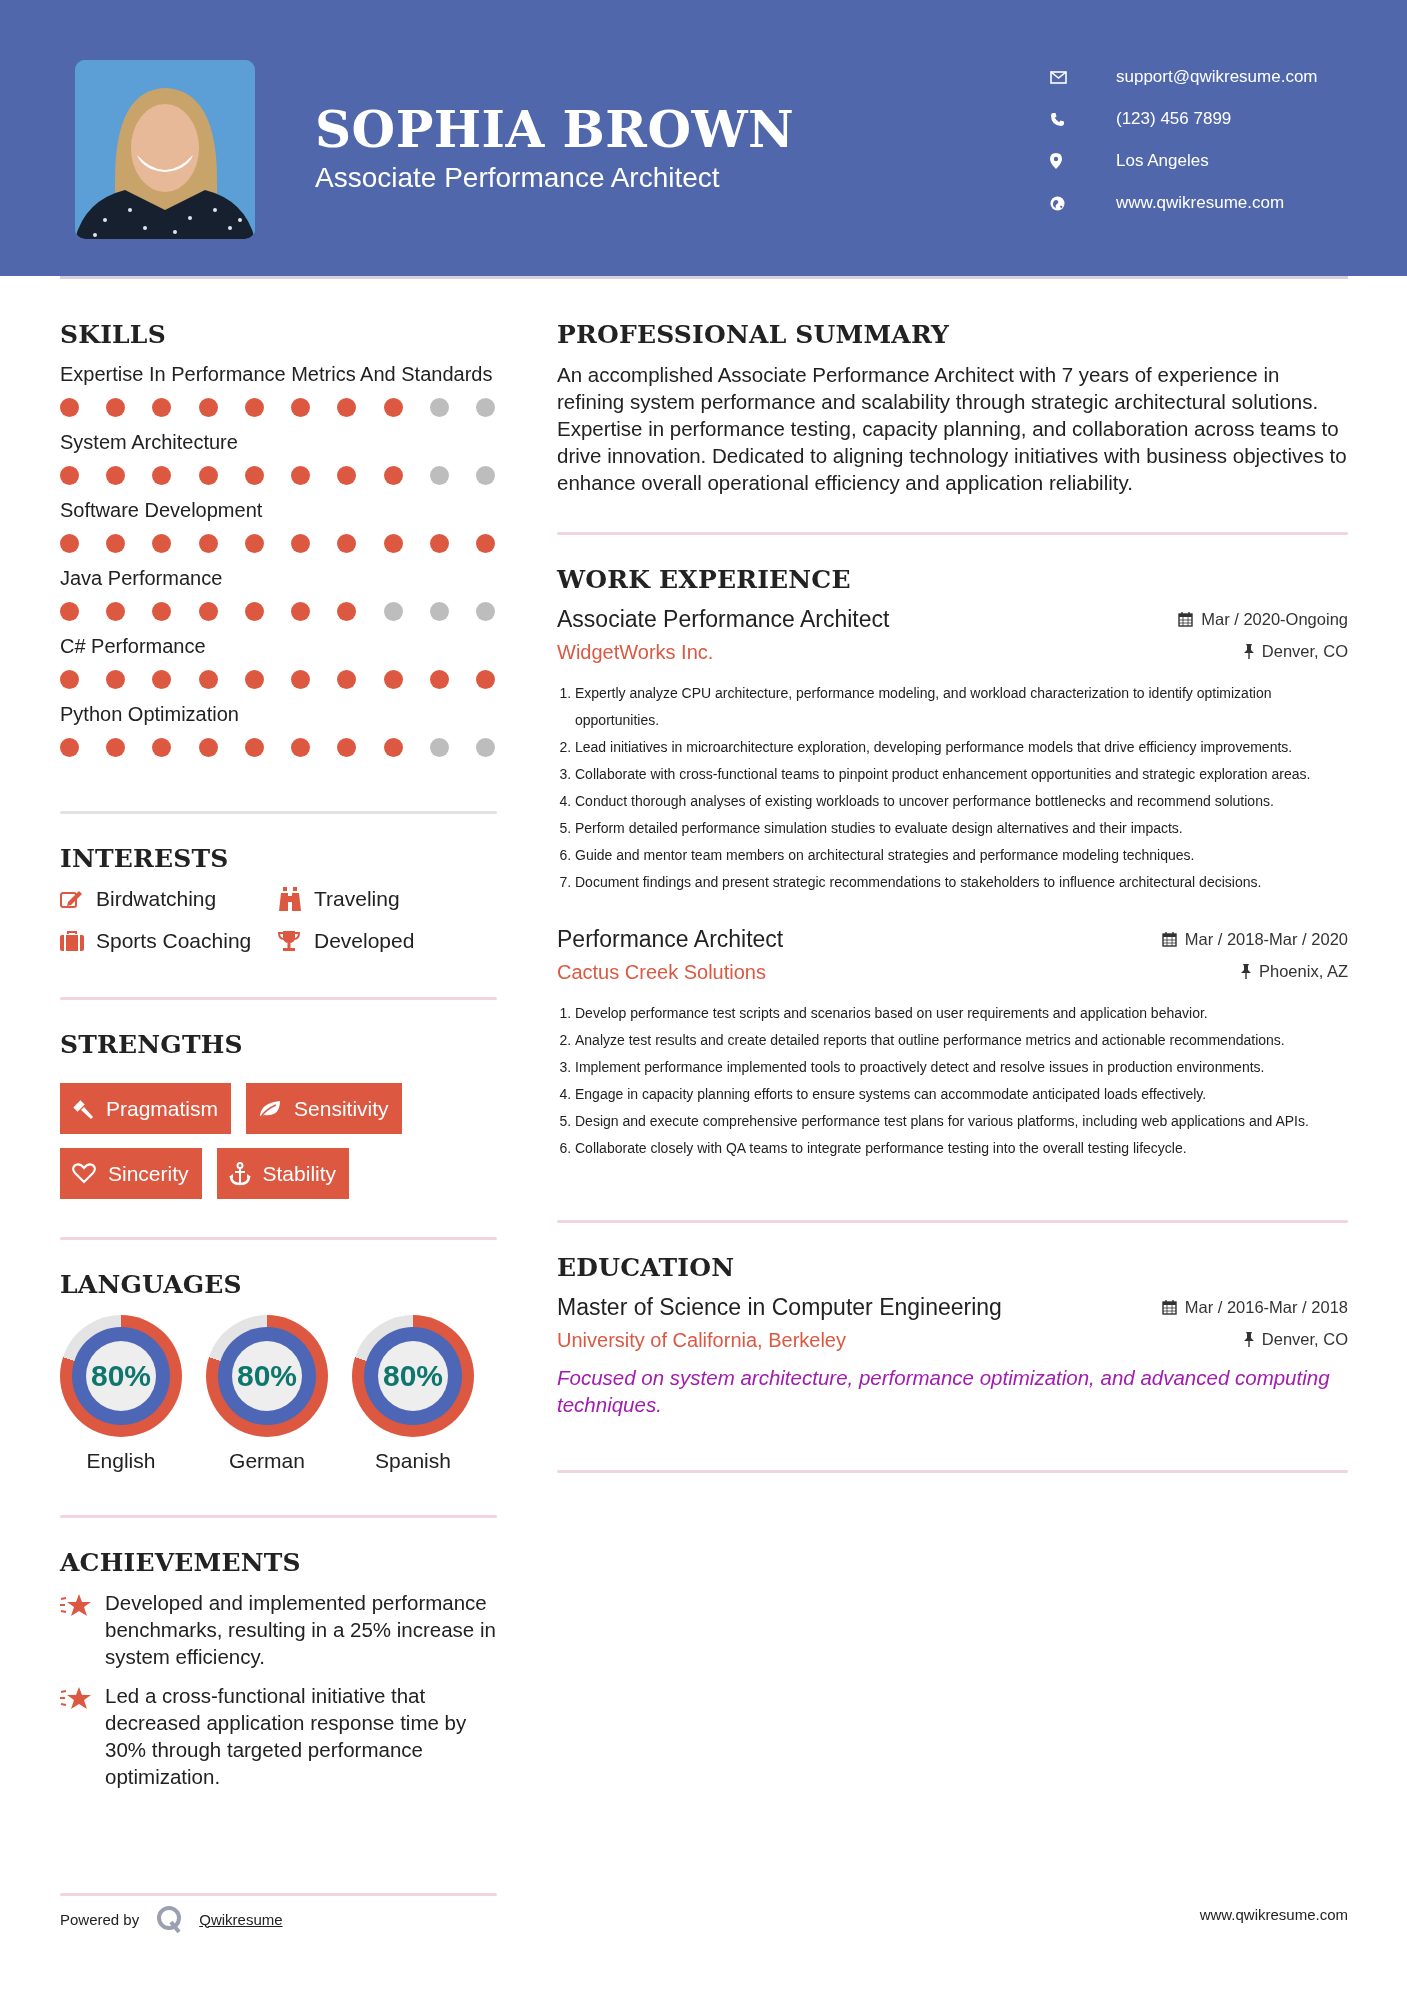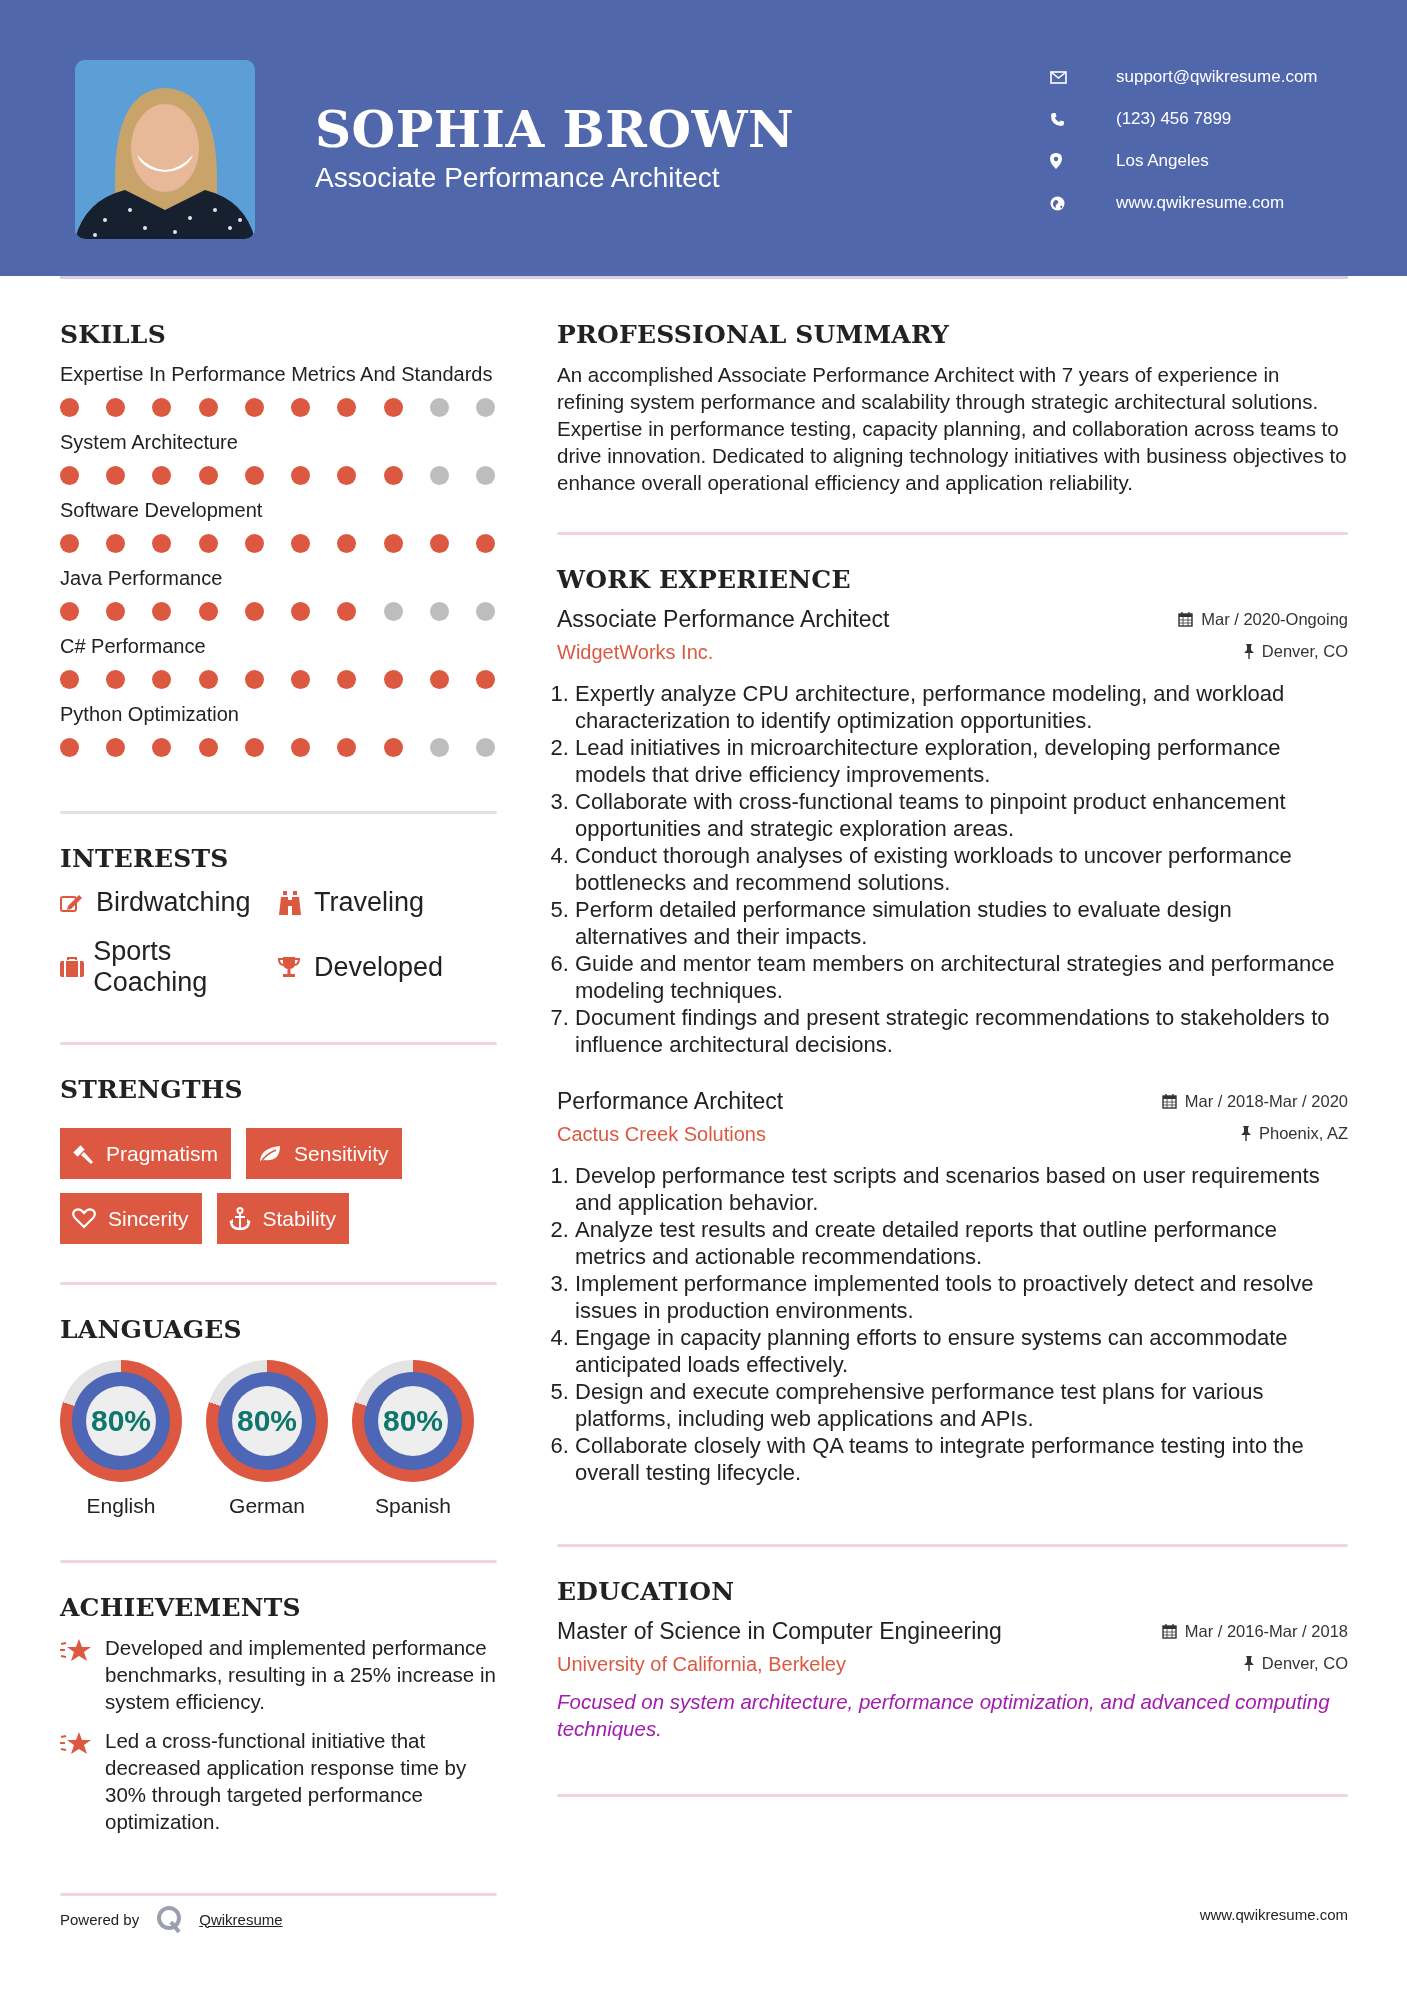--- a/index.html
+++ b/index.html
@@ -21,21 +21,21 @@
   .sec-h { font-family: "DejaVu Serif", serif; font-weight: bold; font-size: 25px; color: #222; letter-spacing: 0.2px; }
   .divider { height: 3px; background: #f2d5dc; border-radius: 2px; }
   .divider.gray { background: #e2e2e2; }
 
   .skill-name { font-size: 20px; line-height: 27px; color: #222; margin-top: 12px; }
   .dots { display: flex; justify-content: space-between; width: 437px; margin-top: 10px; padding-right: 2px; }
   .dot { width: 19px; height: 19px; border-radius: 50%; background: #dc5841; }
   .dot.off { background: #bdbdbd; }
 
   .interests { display: grid; grid-template-columns: 218px 220px; row-gap: 18px; margin-top: 14px; }
-  .interest { display: flex; align-items: center; font-size: 27px; color: #222; }
+  .interest { display: flex; align-items: center; font-size: 21px; color: #222; text-align: center; }
   .interest .ic { width: 36px; display: inline-flex; }
 
   .strengths { display: flex; flex-wrap: wrap; gap: 14px 15px; margin-top: 24px; width: 437px; }
   .chip { background: #dc5841; color: #ffffff; font-size: 21px; height: 51px; display: inline-flex; align-items: center; padding: 0 13px 0 12px; }
   .chip .ic { margin-right: 12px; display: inline-flex; }
 
   .langs { display: flex; gap: 24px; margin-top: 16px; }
   .lang { width: 122px; text-align: center; }
   .donut { width: 122px; height: 122px; border-radius: 50%; position: relative; }
   .donut .mid { position: absolute; left: 12px; top: 12px; width: 98px; height: 98px; border-radius: 50%; background: #4d66b5; }
@@ -45,21 +45,21 @@
   .ach { display: flex; margin-top: 12px; }
   .ach .ic { width: 45px; flex: none; padding-top: 4px; }
   .ach .txt { font-size: 20.5px; line-height: 27px; color: #222; }
 
   .summary { font-size: 20.5px; line-height: 27px; color: #222; margin-top: 12px; }
   .job-head { display: flex; justify-content: space-between; align-items: baseline; }
   .job-title { font-size: 23px; color: #222; }
   .job-meta { font-size: 16.5px; color: #333; display: flex; align-items: center; }
   .job-meta .ic { margin-right: 8px; display: inline-flex; }
   .company { font-size: 20px; color: #dc5841; }
-  ol.duties { margin-top: 16px; padding-left: 18px; font-size: 22px; line-height: 27px; color: #222; }
+  ol.duties { margin-top: 16px; padding-left: 18px; font-size: 14px; line-height: 27px; color: #222; }
   ol.duties li { padding-left: 0; }
   .edu-desc { font-size: 20.5px; line-height: 27px; margin-top: 12px; color: #a21caf; font-style: italic; }
 
   .footer-left { position: absolute; left: 60px; top: 1904px; display: flex; align-items: center; font-size: 15px; color: #222; }
   .footer-left .link { text-decoration: underline; margin-left: 14px; }
   .footer-right { position: absolute; right: 59px; top: 1906px; font-size: 15px; color: #222; }
 </style>
 </head>
 <body>
 

